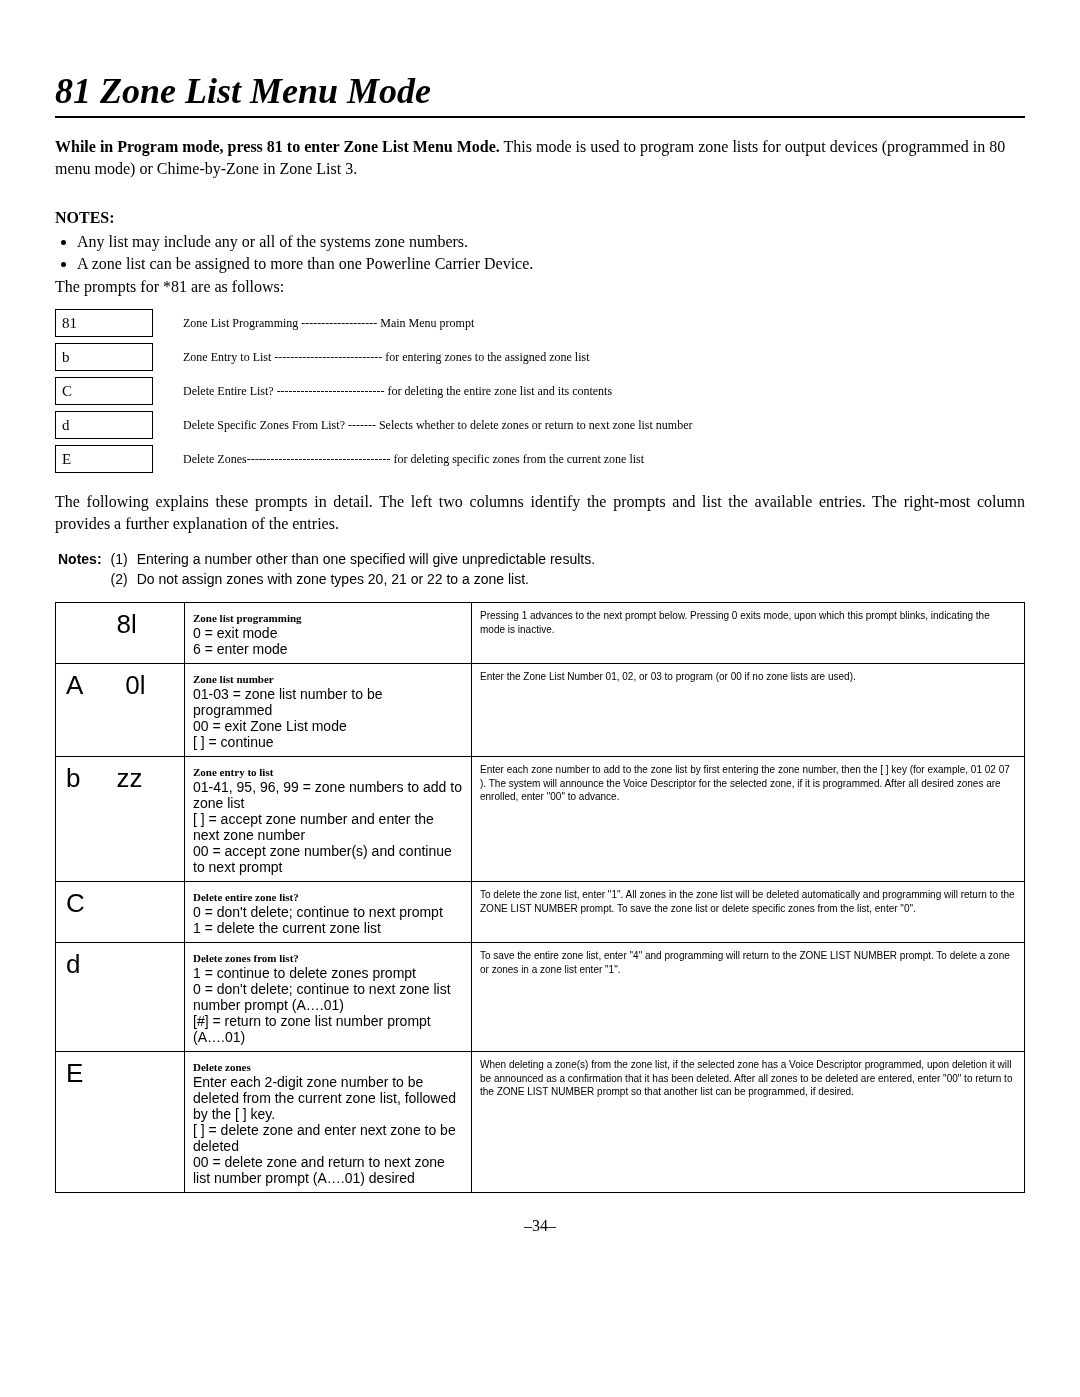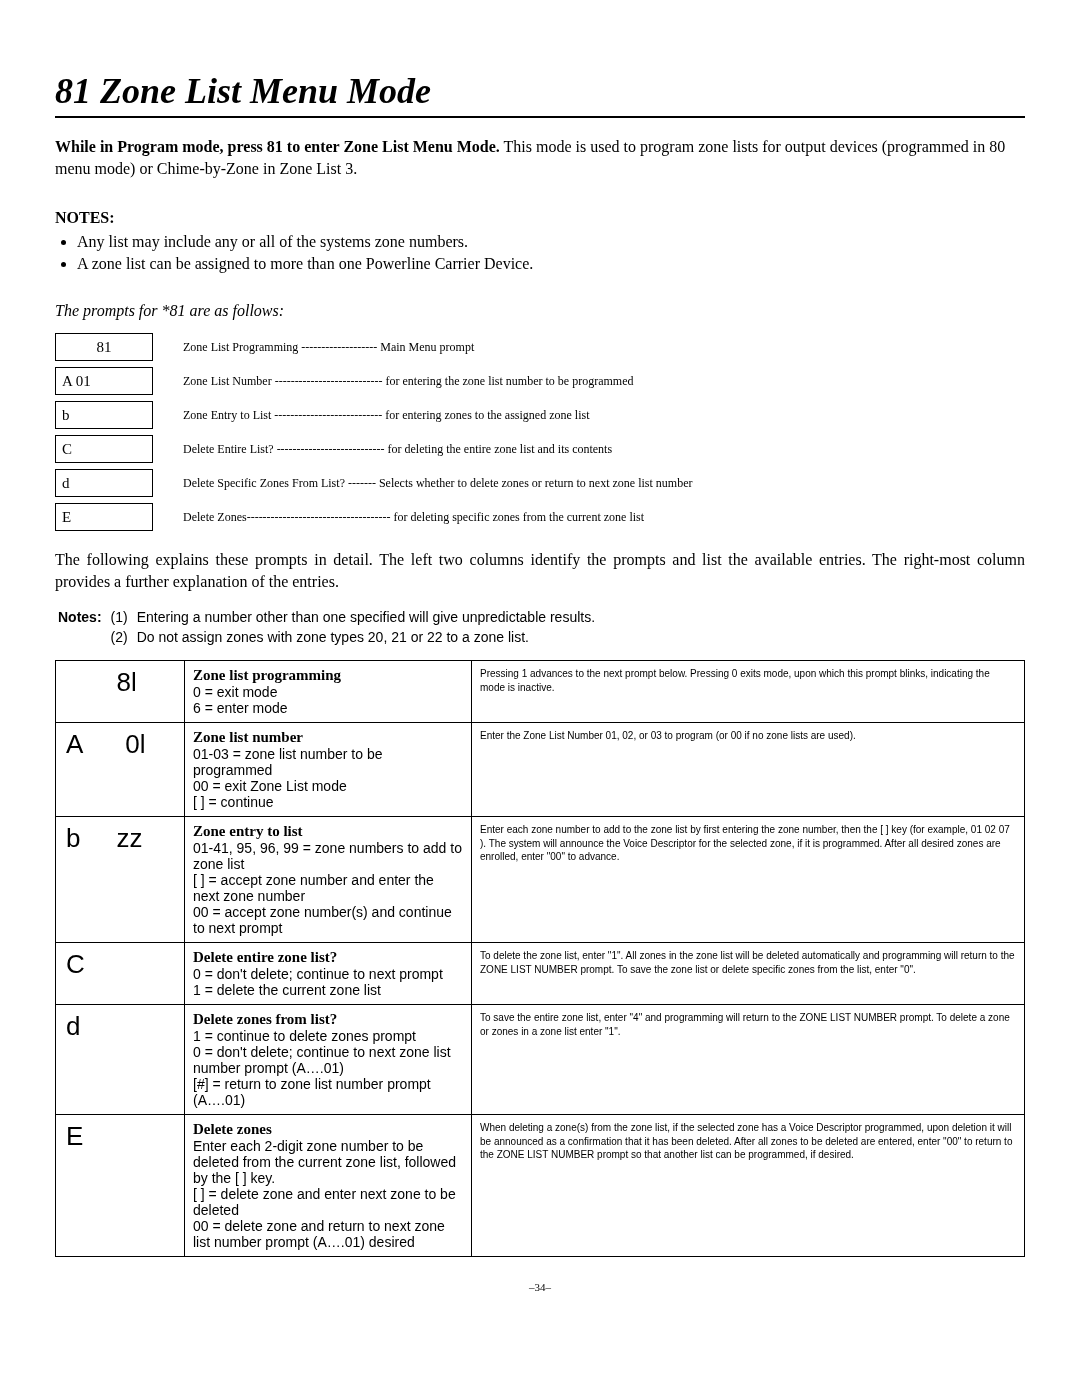--- a/index.html
+++ b/index.html
@@ -32,38 +32,36 @@
     margin-top: 28px;
   }
   ul.notes-list {
     margin: 2px 0 0 0;
     padding-left: 22px;
   }
   ul.notes-list li {
     line-height: 1.4;
   }
   .prompts-lead {
-    margin-top: 24px;
-    font-style: italic;
   }
   table.prompt-summary {
     border-collapse: separate;
     border-spacing: 0 6px;
     margin-top: 6px;
     width: 100%;
   }
   table.prompt-summary td.box {
     border: 1px solid #000;
     width: 84px;
     height: 22px;
     padding: 2px 6px;
     font-size: 15px;
     vertical-align: middle;
   }
-  table.prompt-summary td.box.center { text-align: center; }
+  table.prompt-summary td.box.center { text-align: left; }
   table.prompt-summary td.box.left { text-align: left; }
   table.prompt-summary td.desc {
     padding-left: 30px;
     font-size: 12px;
     vertical-align: middle;
   }
   .explain {
     margin-top: 12px;
     text-align: justify;
   }
@@ -94,31 +92,31 @@
     white-space: pre;
     line-height: 1;
   }
   table.detail td.middle {
     width: 270px;
     font-family: Arial, Helvetica, sans-serif;
   }
   table.detail td.middle .hdr {
     font-family: Georgia, 'Times New Roman', serif;
     font-weight: bold;
-    font-size: 15px;
+    font-size: 11px;
   }
   table.detail td.right {
     font-family: Liberation Sans, sans-serif;
     font-size: 10px;
     line-height: 1.35;
   }
   .pagenum {
     text-align: center;
     margin-top: 24px;
-    font-size: 11px;
+    font-size: 16px;
   }
 </style>
 </head>
 <body>
 
 <div class="title-italic">81 Zone List Menu Mode</div>
 <hr class="heavy">
 
 <p>
   <span class="intro-bold">While in Program mode, press  81 to enter Zone List Menu Mode.</span><span> This mode is used to program zone lists for output devices (programmed in   80 menu mode) or Chime-by-Zone in Zone List 3.</span>
@@ -130,24 +128,20 @@
   <li>A zone list can be assigned to more than one Powerline Carrier Device.</li>
 </ul>
 
 <p class="prompts-lead">The prompts for *81 are as follows:</p>
 
 <table class="prompt-summary">
   <tbody>
       <tr>
     <td class="box center">81</td>
     <td class="desc">Zone List Programming ------------------- Main Menu prompt</td>
-  </tr>
-  <tr>
-    <td class="box left">A  01</td>
-    <td class="desc">Zone List Number --------------------------- for entering the zone list number to be programmed</td>
   </tr>
   <tr>
     <td class="box left">b</td>
     <td class="desc">Zone Entry to List --------------------------- for entering zones to the assigned zone list</td>
   </tr>
   <tr>
     <td class="box left">C</td>
     <td class="desc">Delete Entire List? --------------------------- for deleting the entire zone list and its contents</td>
   </tr>
   <tr>

